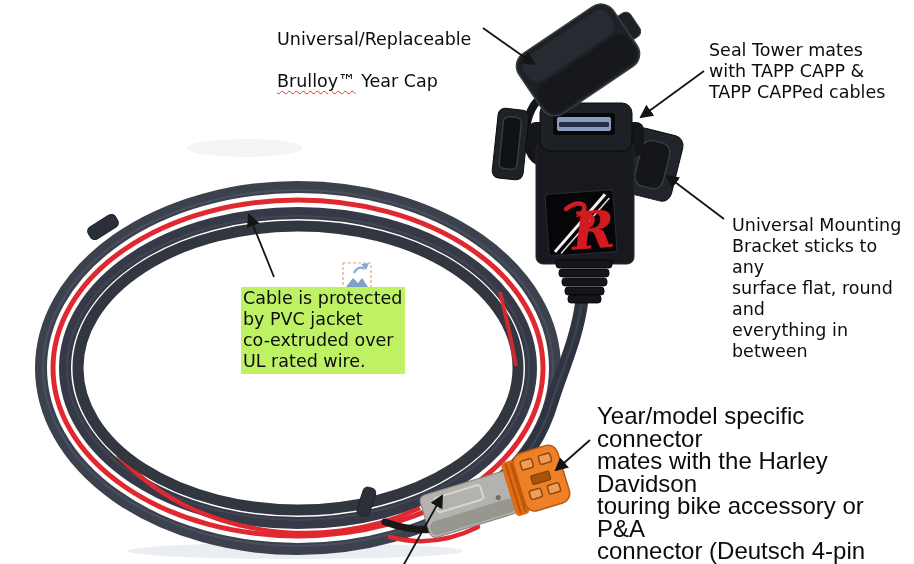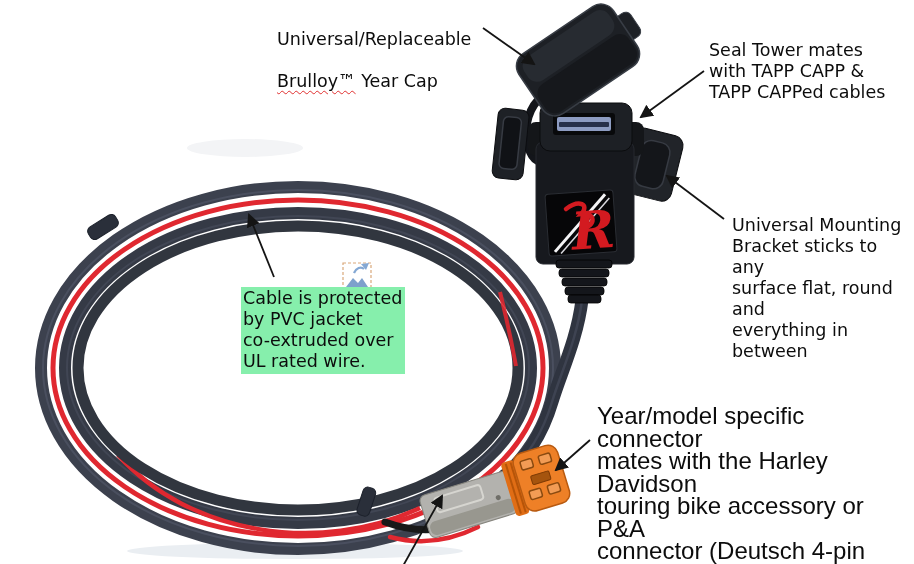--- a/index.html
+++ b/index.html
@@ -18,21 +18,21 @@
     font-family:"Liberation Sans", sans-serif;
     font-size:24px; line-height:22.5px;
   }
   .label .misspelled {
     text-decoration-line:underline;
     text-decoration-style:wavy;
     text-decoration-color:#e03030;
     text-decoration-thickness:1px;
     text-underline-offset:3px;
   }
-  .label.boxed { background:#86efac; padding:1px 3px 2px 2px; }
+  .label.boxed { background:#bef264; padding:1px 3px 2px 2px; }
 </style>
 </head>
 <body>
 
 <div class="stage">
 
 <svg width="914" height="564" viewBox="0 0 914 564">
   <defs>
     <marker id="ah" viewBox="0 0 10 10" refX="8.5" refY="5" markerWidth="7.5" markerHeight="7.5" orient="auto-start-reverse">
       <path d="M0 0 L10 5 L0 10 z" fill="#141414"></path>

